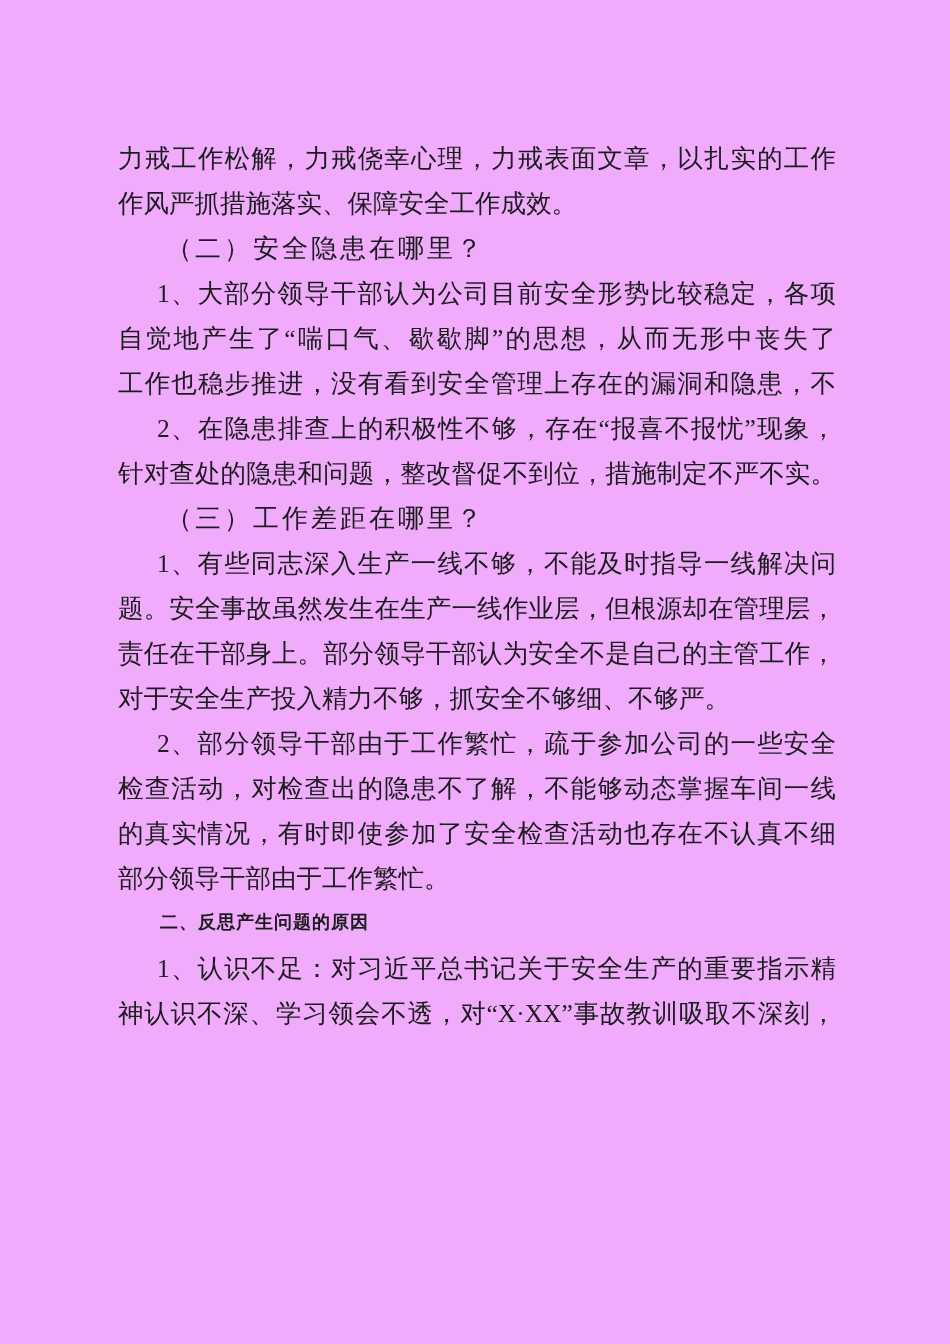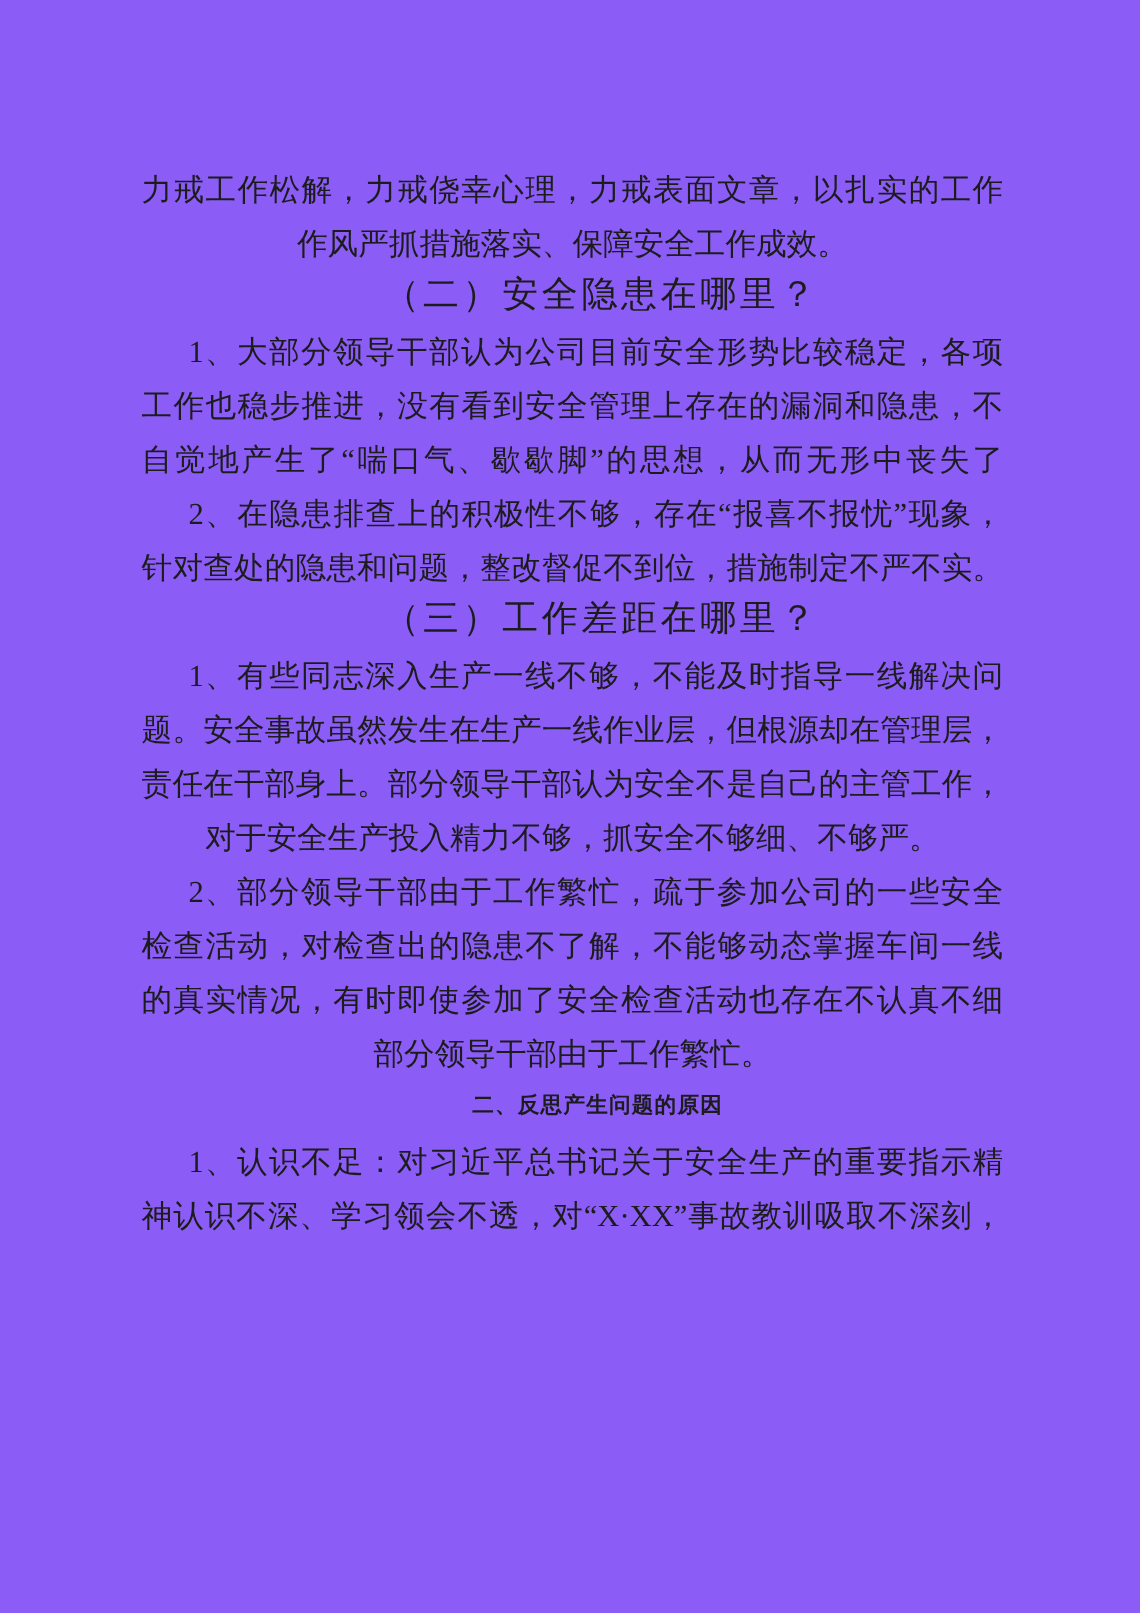--- a/index.html
+++ b/index.html
@@ -4,53 +4,53 @@
 <style>
   html, body {
     margin: 0;
     padding: 0;
     background: #ffffff;
   }
   .page {
     position: relative;
     width: 950px;
     height: 1344px;
-    background: #8b5cf6;
+    background: #f0abfc;
     overflow: hidden;
   }
   .content {
     position: absolute;
     left: 118px;
     top: 136px;
     width: 718px;
   }
   .block { margin: 0; padding: 0; }
   .line {
     height: 45px;
     line-height: 45px;
     font-size: 25.5px;
     color: #1c1c1c;
     font-family: "Liberation Serif", "DejaVu Serif", serif;
-    text-align: center;
+    text-align: left;
     overflow: visible;
   }
   
   .line.just {
     text-align: justify;
     text-align-last: justify;
     text-justify: inter-character;
   }
   
   .line.indent { text-indent: 39px; }
   
   .line.kai {
-    font-size: 30px;
+    font-size: 26px;
     letter-spacing: 3px;
     text-indent: 48px;
-    font-family: Liberation Mono, monospace;
+    font-family: Liberation Sans, sans-serif;
   }
   
   .line.hei {
     font-family: Liberation Mono, monospace;
     font-weight: 700;
     font-size: 18px;
     letter-spacing: 1px;
     text-indent: 42px;
   }
 </style>
@@ -61,22 +61,22 @@
   <div class="content">
       <div class="block paragraph">
         <div class="line body just">力戒工作松解，力戒侥幸心理，力戒表面文章，以扎实的工作</div>
         <div class="line body">作风严抓措施落实、保障安全工作成效。</div>
       </div>
       <div class="block heading">
         <div class="line kai indent">（二）安全隐患在哪里？</div>
       </div>
       <div class="block paragraph">
         <div class="line body indent just">1、大部分领导干部认为公司目前安全形势比较稳定，各项</div>
+        <div class="line body just">自觉地产生了“喘口气、歇歇脚”的思想，从而无形中丧失了</div>
         <div class="line body just">工作也稳步推进，没有看到安全管理上存在的漏洞和隐患，不</div>
-        <div class="line body just">自觉地产生了“喘口气、歇歇脚”的思想，从而无形中丧失了</div>
       </div>
       <div class="block paragraph">
         <div class="line body indent just">2、在隐患排查上的积极性不够，存在“报喜不报忧”现象，</div>
         <div class="line body just">针对查处的隐患和问题，整改督促不到位，措施制定不严不实。</div>
       </div>
       <div class="block heading">
         <div class="line kai indent">（三）工作差距在哪里？</div>
       </div>
       <div class="block paragraph">
         <div class="line body indent just">1、有些同志深入生产一线不够，不能及时指导一线解决问</div>

